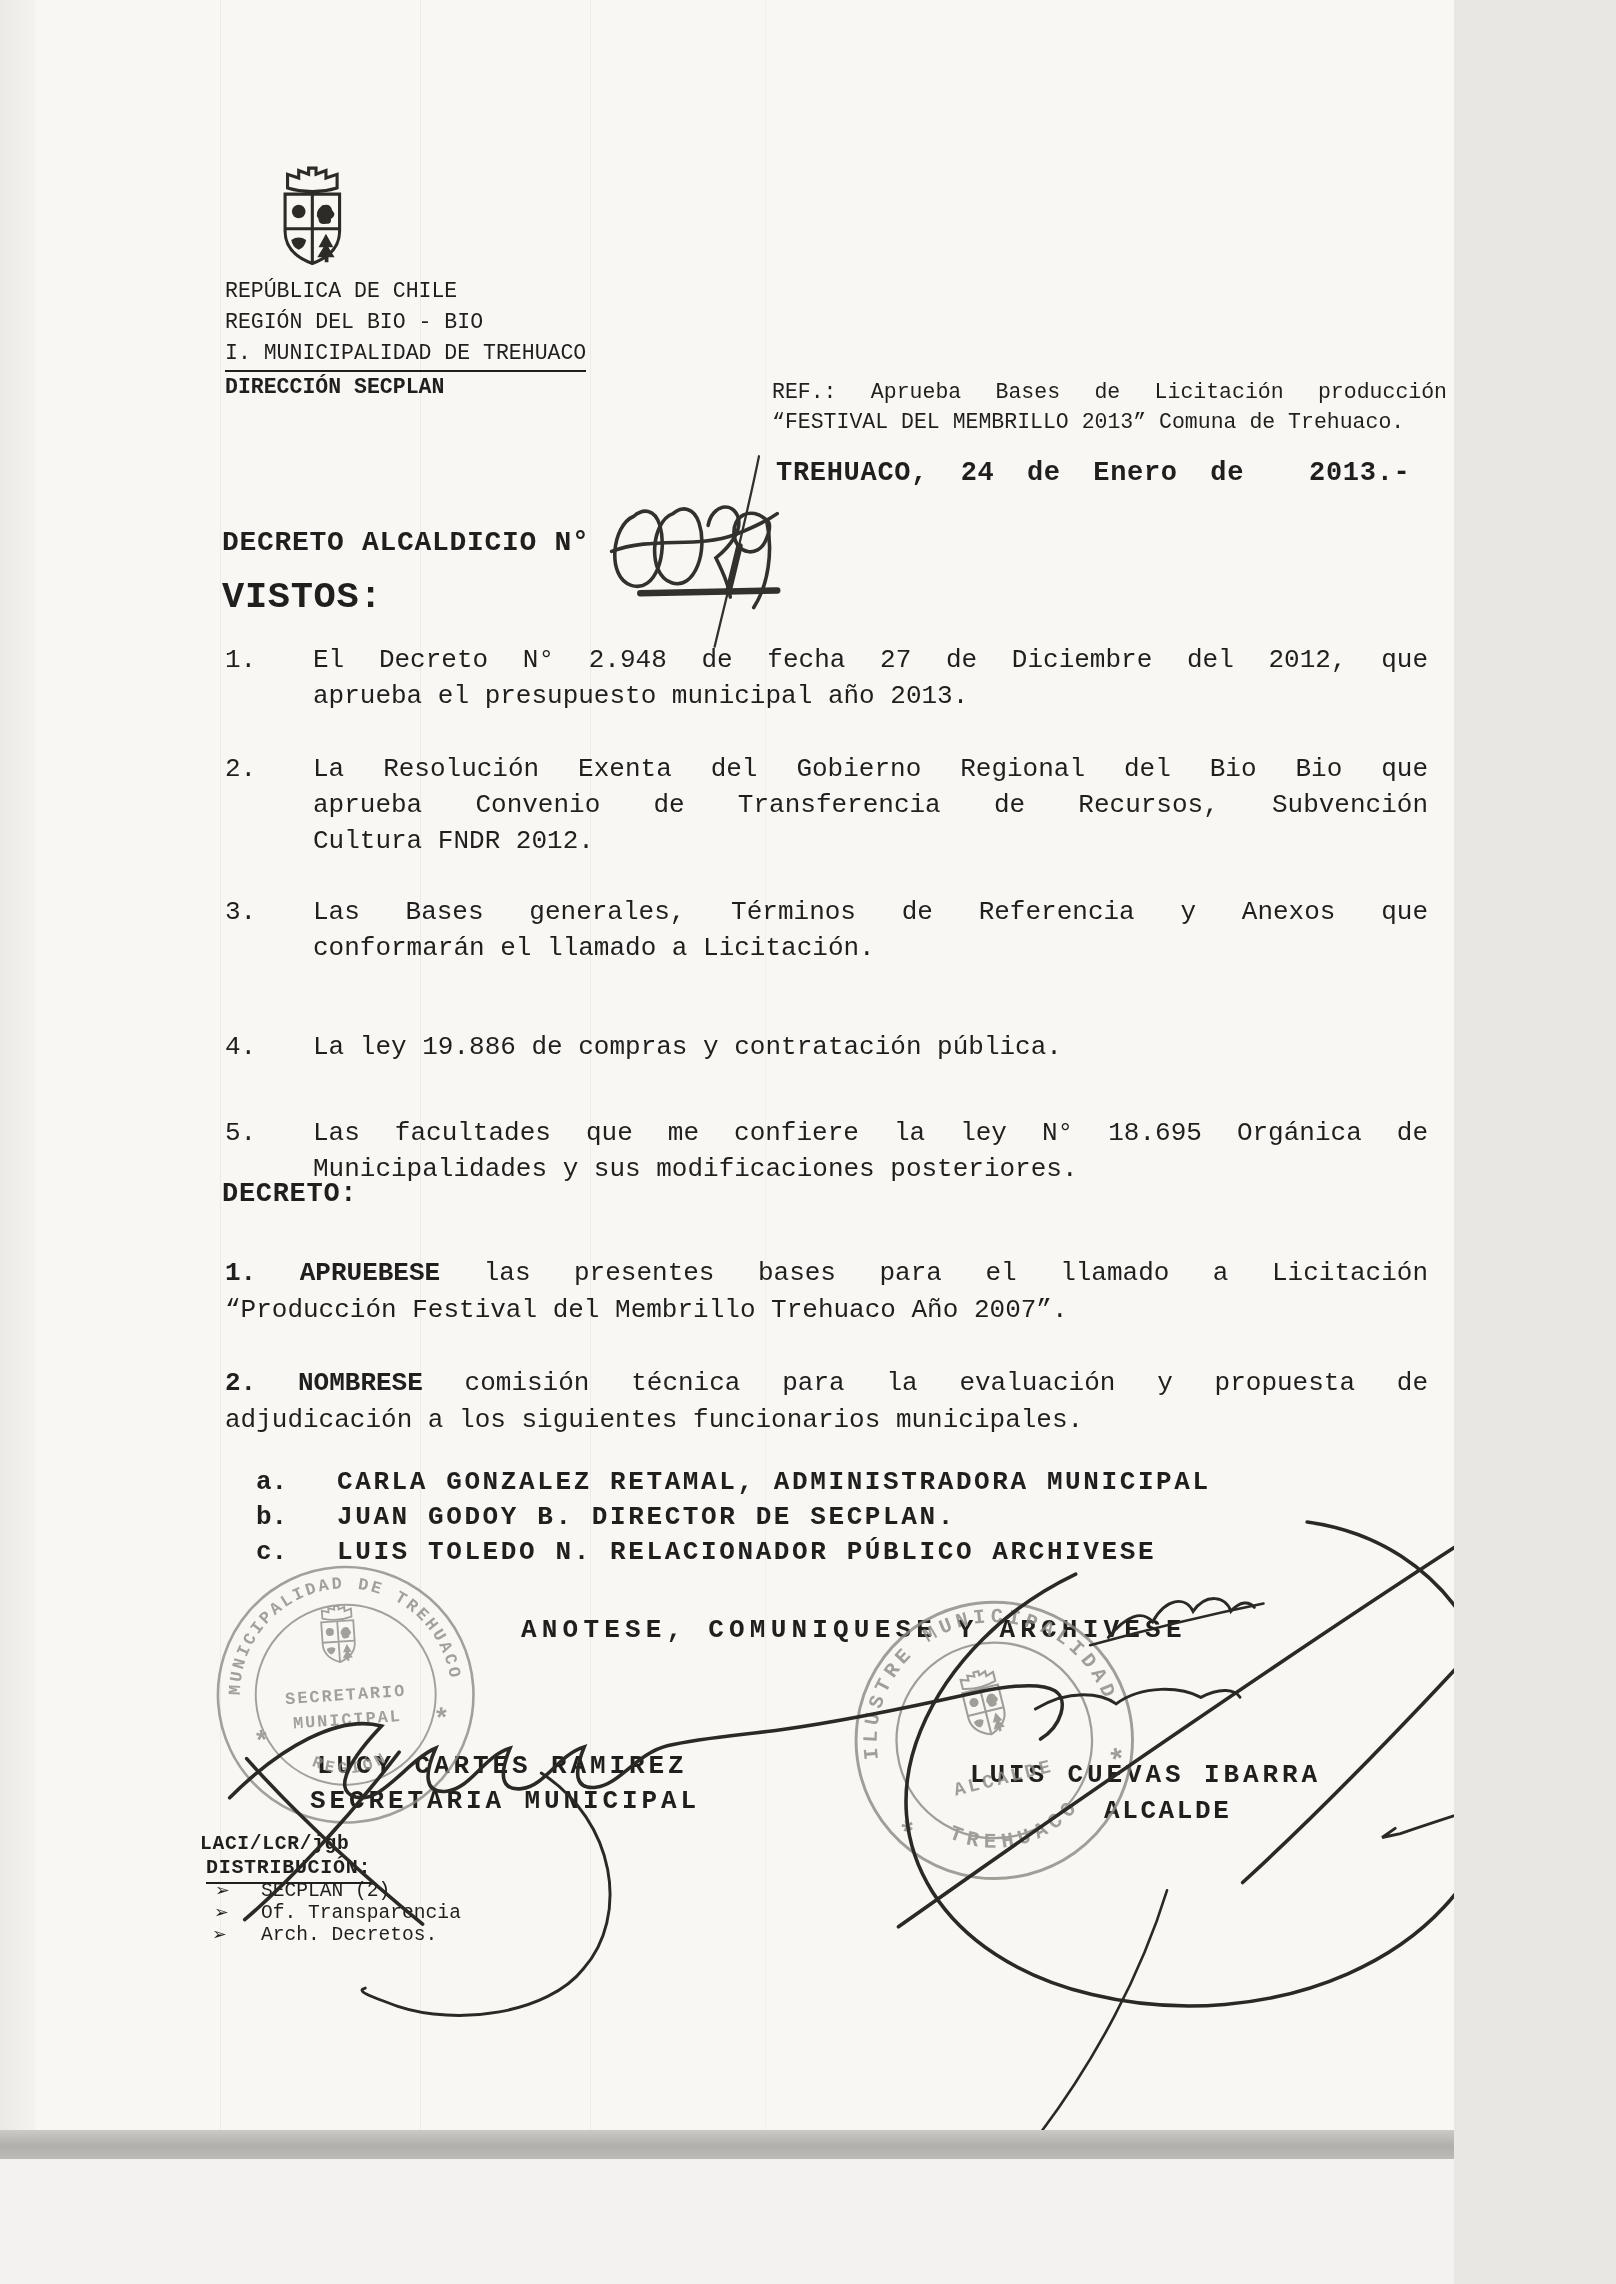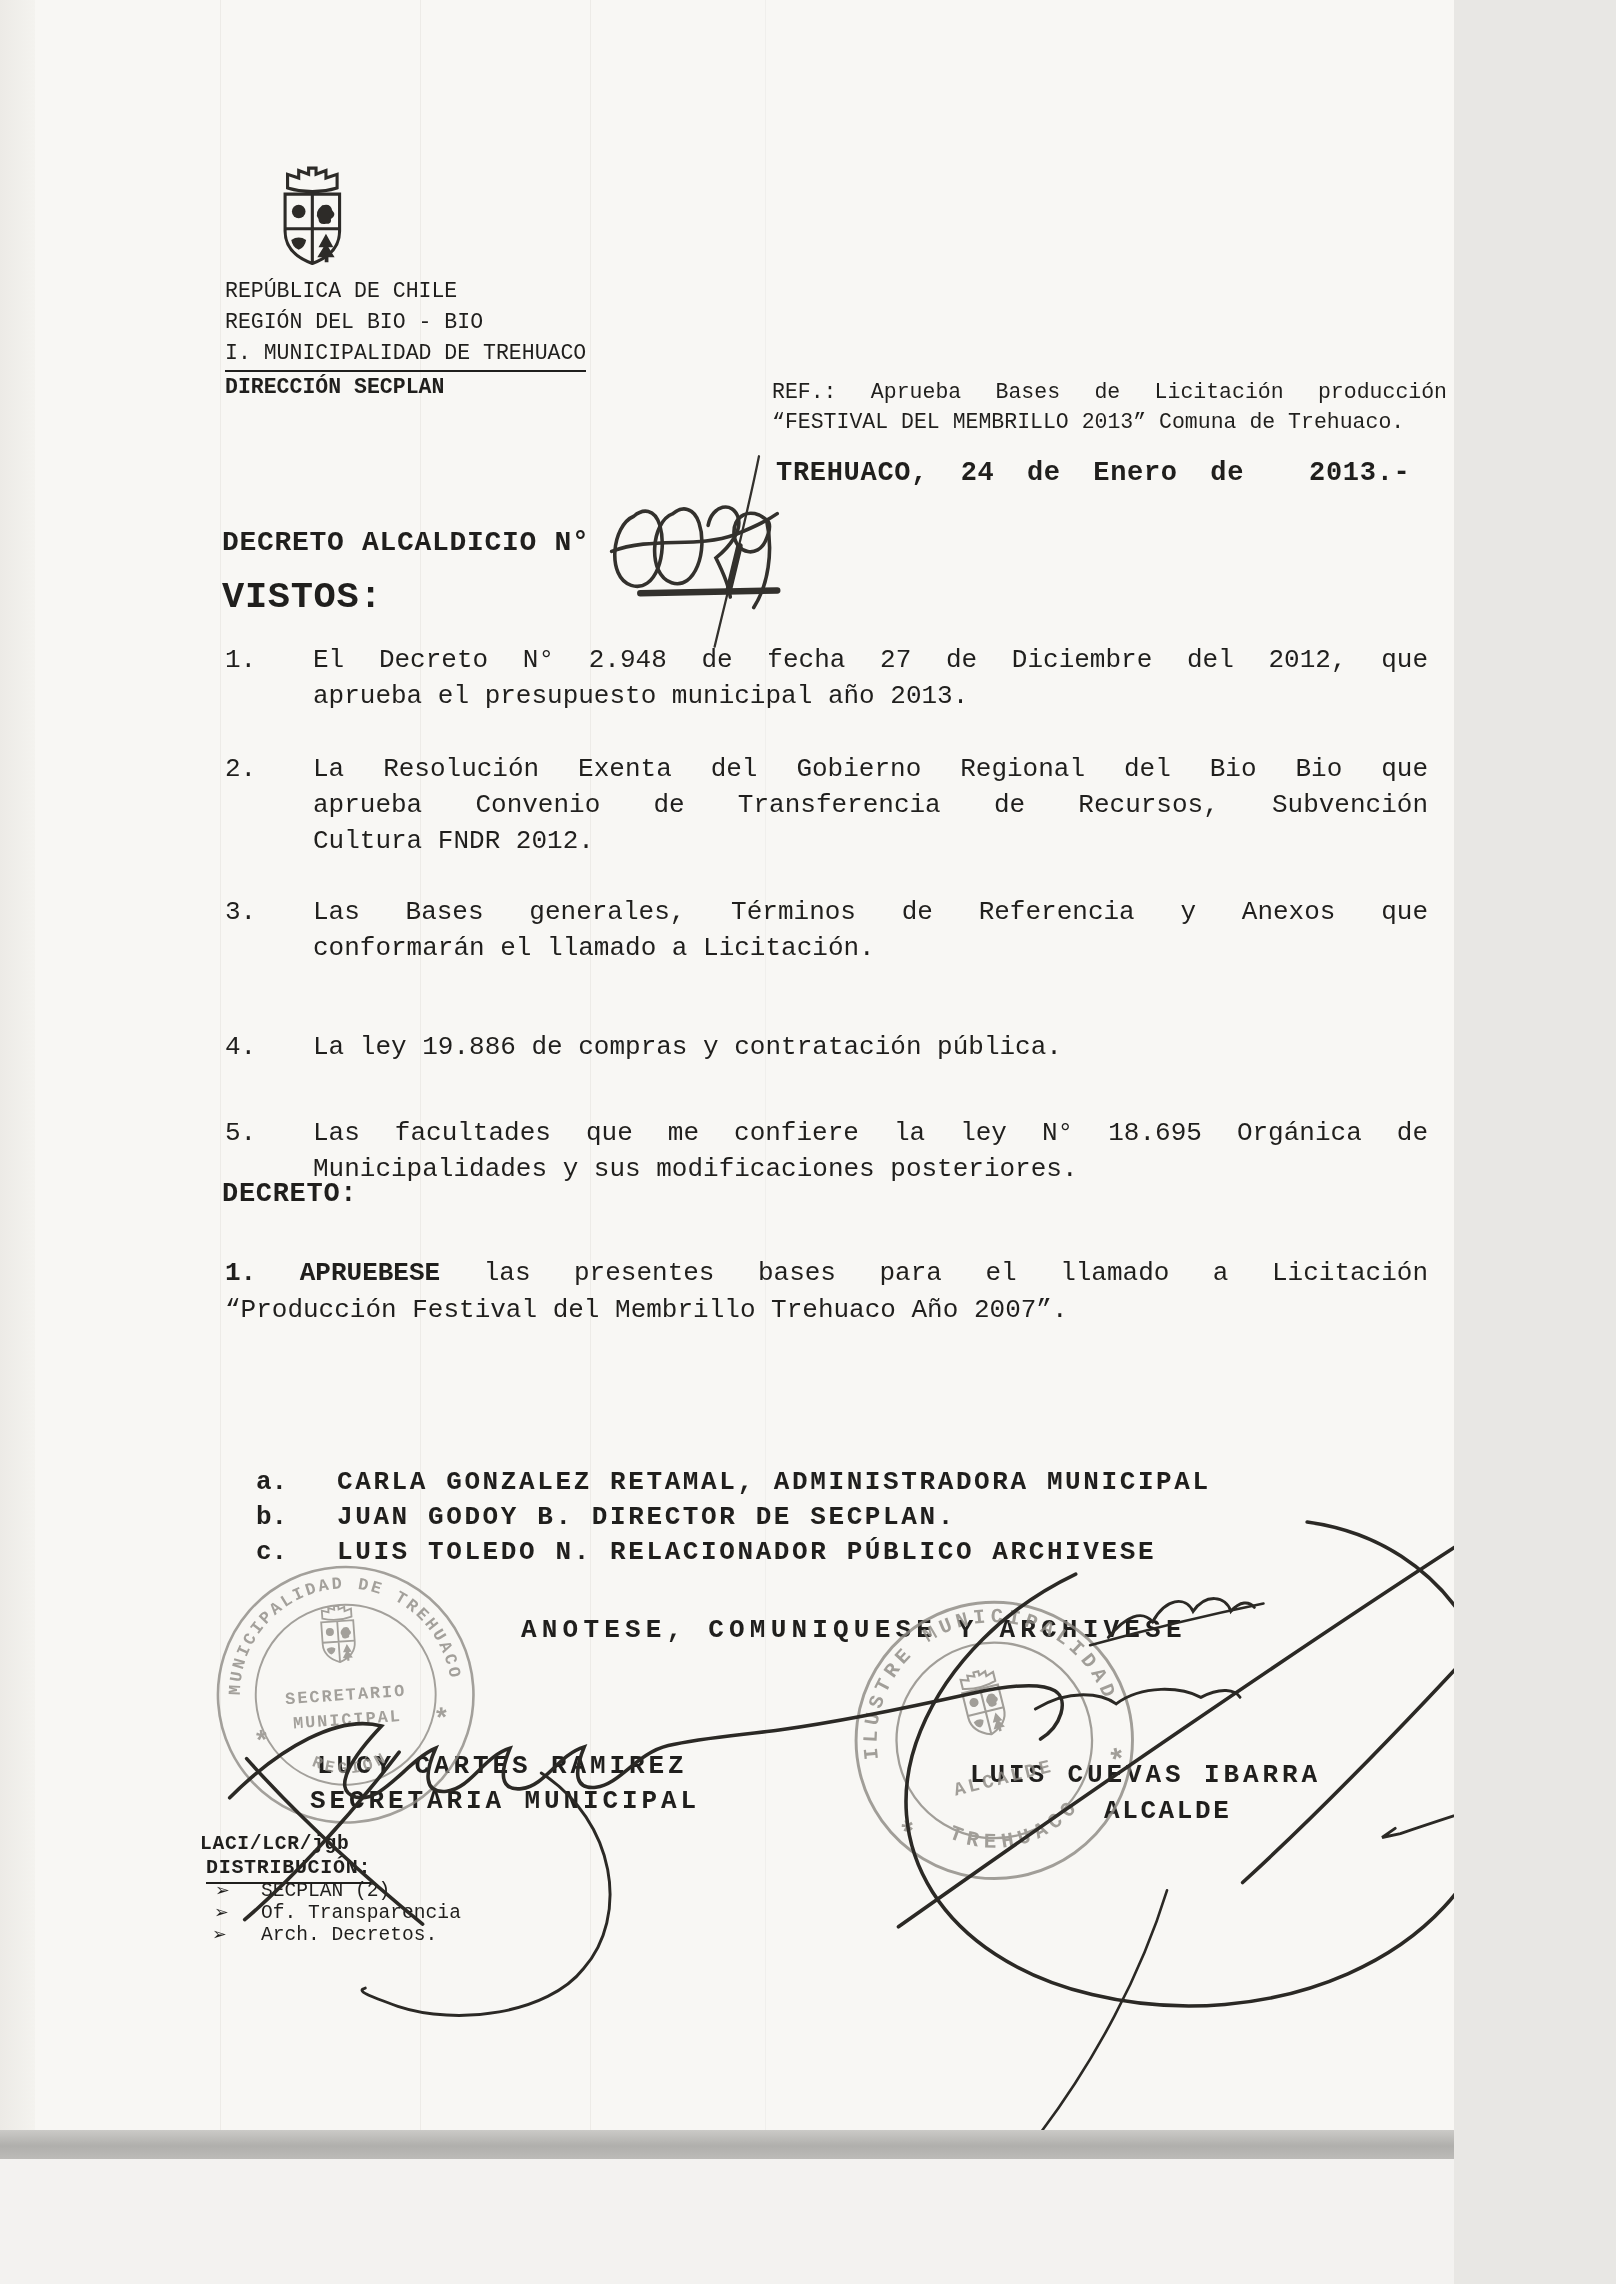--- a/index.html
+++ b/index.html
@@ -107,20 +107,24 @@
     </div>
   </div>
 
   <div class="t h1" style="left:222px;top:1179px;font-size:27px">DECRETO:</div>
 
   <div class="para" style="top:1255px">
     <div class="ln57 jl"><span class="b">1. APRUEBESE</span> <span>las presentes bases para el llamado a Licitación</span></div>
     <div class="ln57 ll">“Producción Festival del Membrillo Trehuaco Año 2007”.</div>
   </div>
 
+  <div class="para" style="top:1365px">
+    <div class="ln57 jl"><span class="b">2. NOMBRESE</span> <span>comisión técnica para la evaluación y propuesta de</span></div>
+    <div class="ln57 ll">adjudicación a los siguientes funcionarios municipales.</div>
+  </div>
 
   <div class="crow" style="top:1502px">
     <span class="clet">b.</span><span>JUAN GODOY B. DIRECTOR DE SECPLAN.</span>
   </div>
   <div class="crow" style="top:1467px">
     <span class="clet">a.</span><span>CARLA GONZALEZ RETAMAL, ADMINISTRADORA MUNICIPAL</span>
   </div>
   <div class="crow" style="top:1537px">
     <span class="clet">c.</span><span>LUIS TOLEDO N. RELACIONADOR PÚBLICO ARCHIVESE</span>
   </div>

